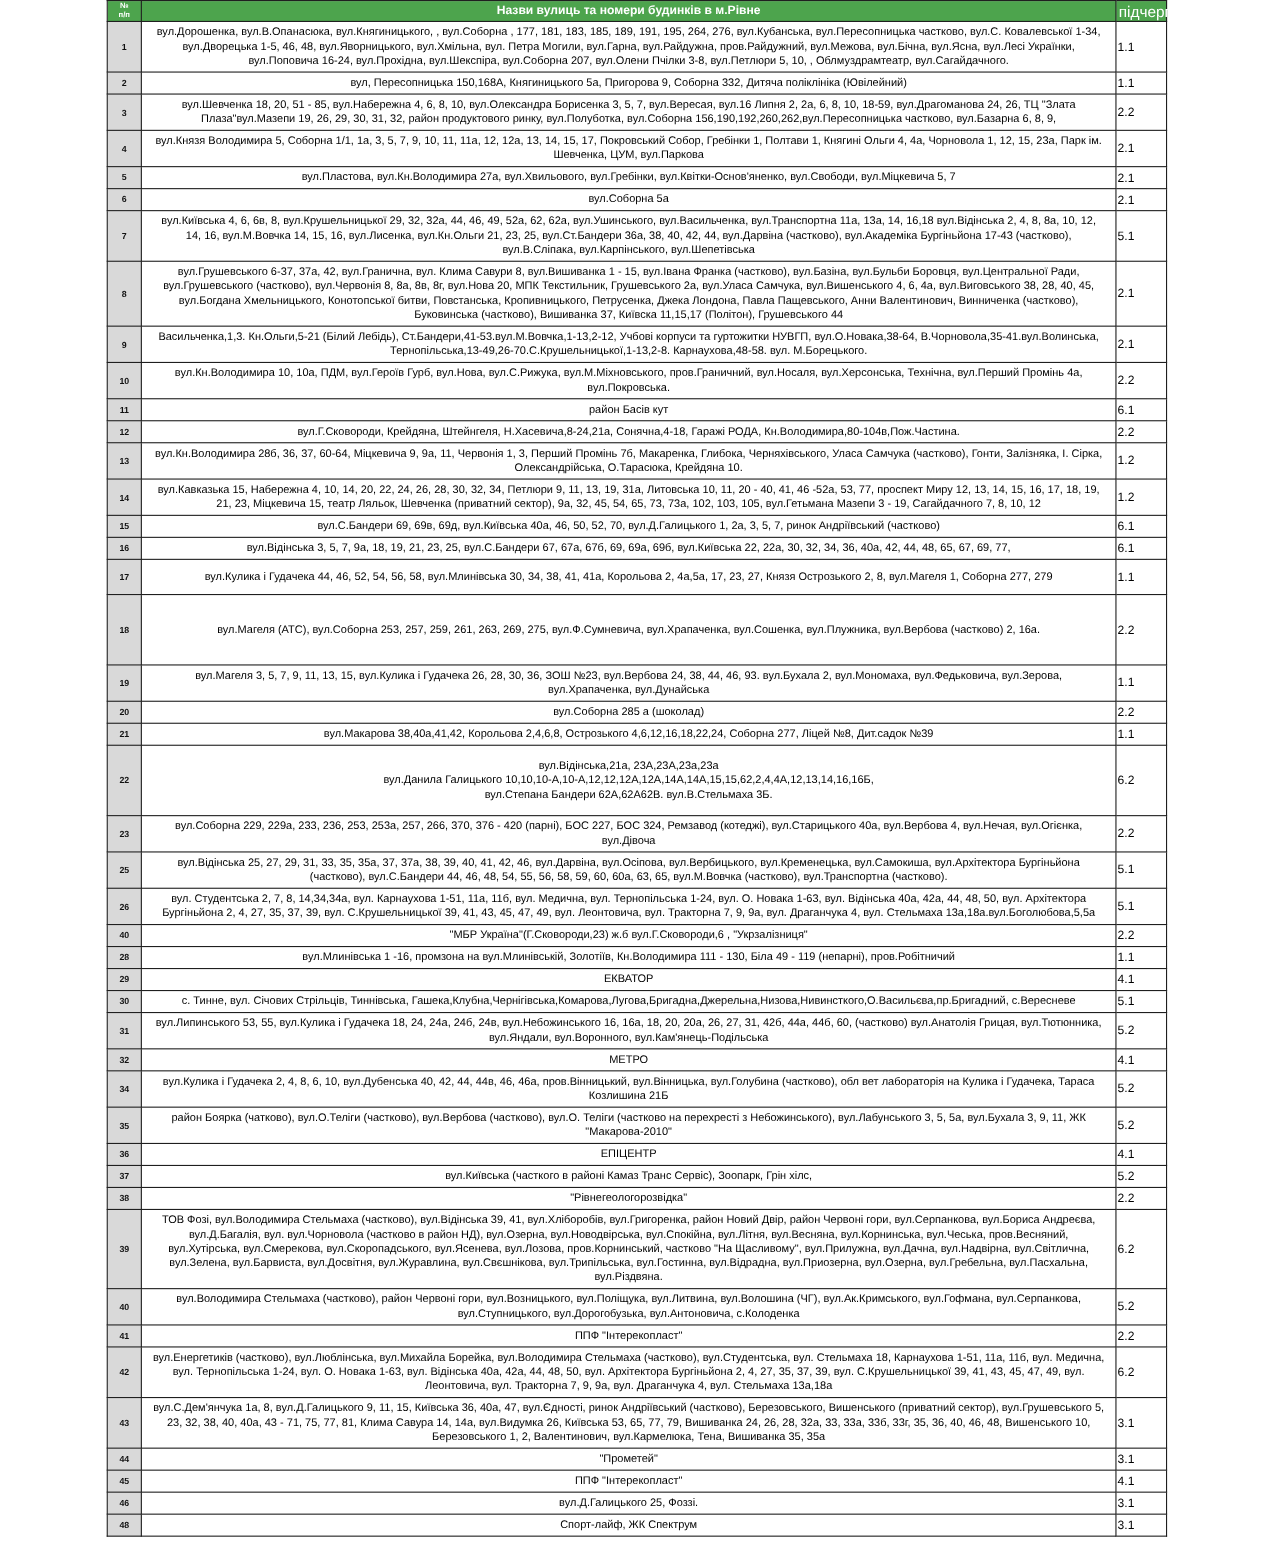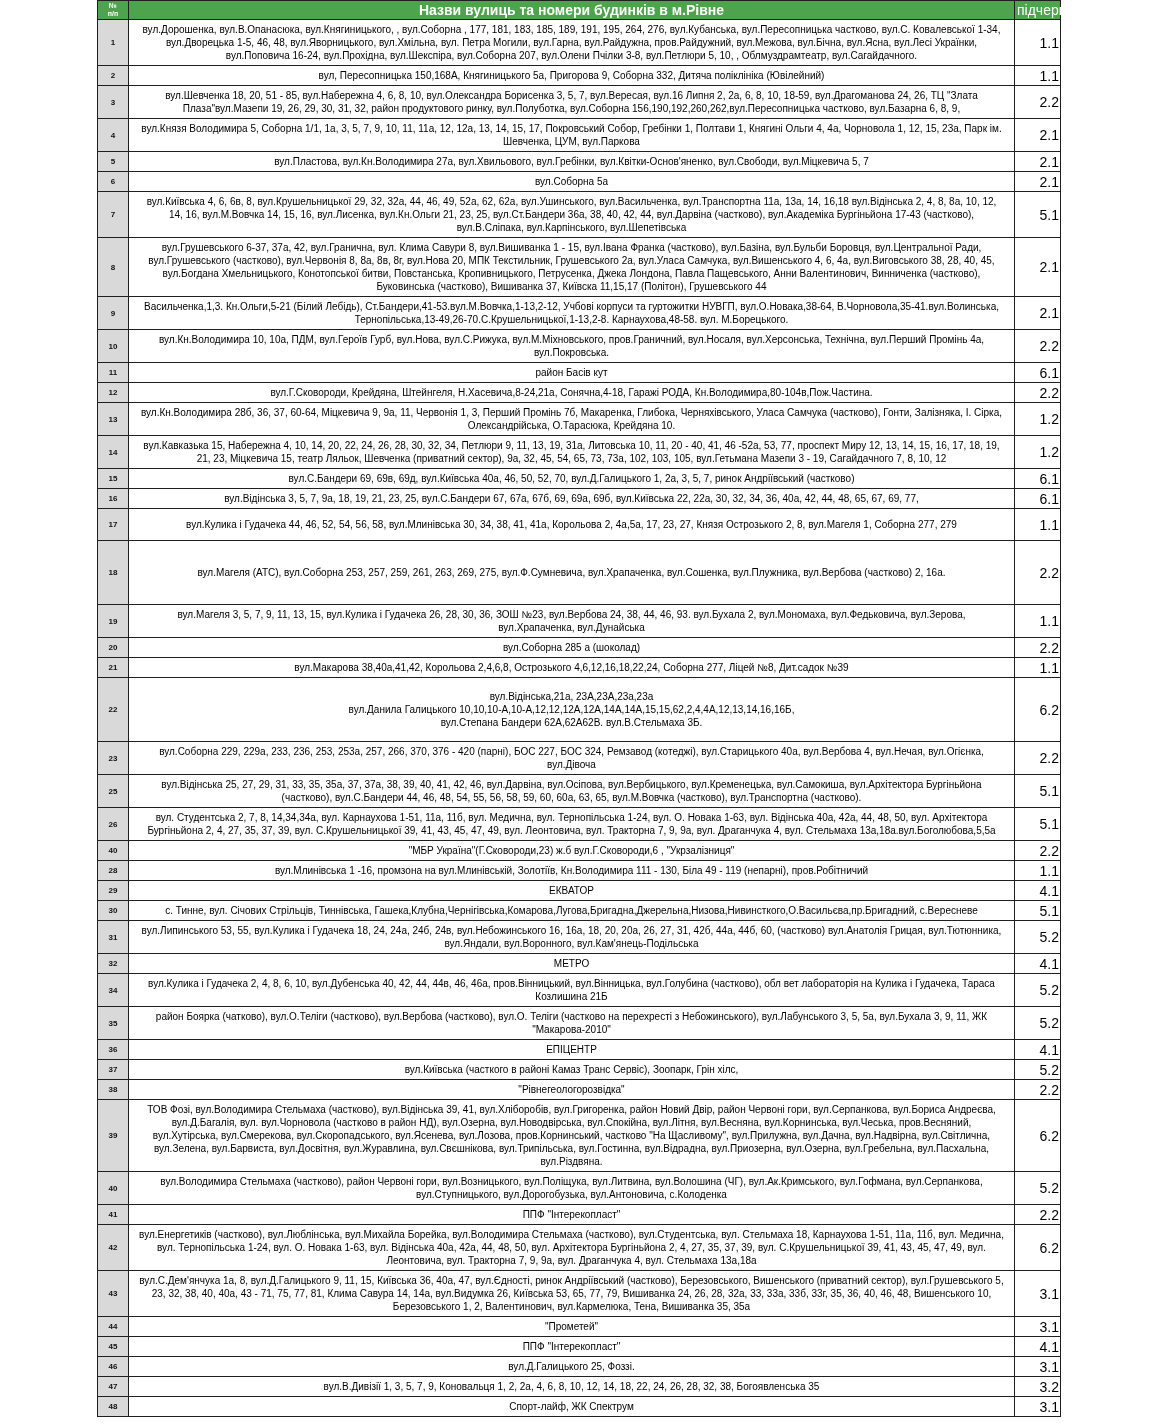--- a/index.html
+++ b/index.html
@@ -41,21 +41,21 @@
     padding: 1px 2px;
     height: 19px;
   }
   th.h-num {
     font-size: 7px;
     font-weight: bold;
     line-height: 8px;
     text-align: center;
   }
   th.h-streets {
-    font-size: 14px;
+    font-size: 11px;
     font-weight: bold;
     text-align: center;
   }
   th.h-queue {
     font-size: 14px;
     font-weight: normal;
     text-align: center;
   }
   td.num {
     background: var(--numgray);
@@ -67,22 +67,22 @@
   td.streets {
     font-size: 10px;
     line-height: 13px;
     text-align: center;
     padding: 3px 10px;
     color: #000;
     white-space: pre-line;
     margin-left: 40px;
   }
   td.queue {
-    font-size: 14px;
-    text-align: right;
+    font-size: 11px;
+    text-align: left;
     color: #000;
   }
   
   tr[data-row="18"] td.streets { padding-top: 25px; padding-bottom: 25px; }
   tr[data-row="22"] td.streets { padding-top: 12px; padding-bottom: 12px; }
   tr[data-row="17"] td.streets { padding-top: 9px; padding-bottom: 9px; }
 </style>
 </head>
 <body>
 
@@ -319,25 +319,20 @@
         <tr data-row="45">
           <td class="num">45</td>
           <td class="streets">ППФ "Інтерекопласт"</td>
           <td class="queue">4.1</td>
         </tr>
         <tr data-row="46">
           <td class="num">46</td>
           <td class="streets">вул.Д.Галицького 25, Фоззі.</td>
           <td class="queue">3.1</td>
         </tr>
-        <tr data-row="47">
-          <td class="num">47</td>
-          <td class="streets">вул.В.Дивізії 1, 3, 5, 7, 9, Коновальця 1, 2, 2а, 4, 6, 8, 10, 12, 14, 18, 22, 24, 26, 28, 32, 38, Богоявленська 35</td>
-          <td class="queue">3.2</td>
-        </tr>
         <tr data-row="48">
           <td class="num">48</td>
           <td class="streets">Спорт-лайф, ЖК Спектрум</td>
           <td class="queue">3.1</td>
         </tr>
       </tbody>
   </table>
 </div>
 
 </body></html>

